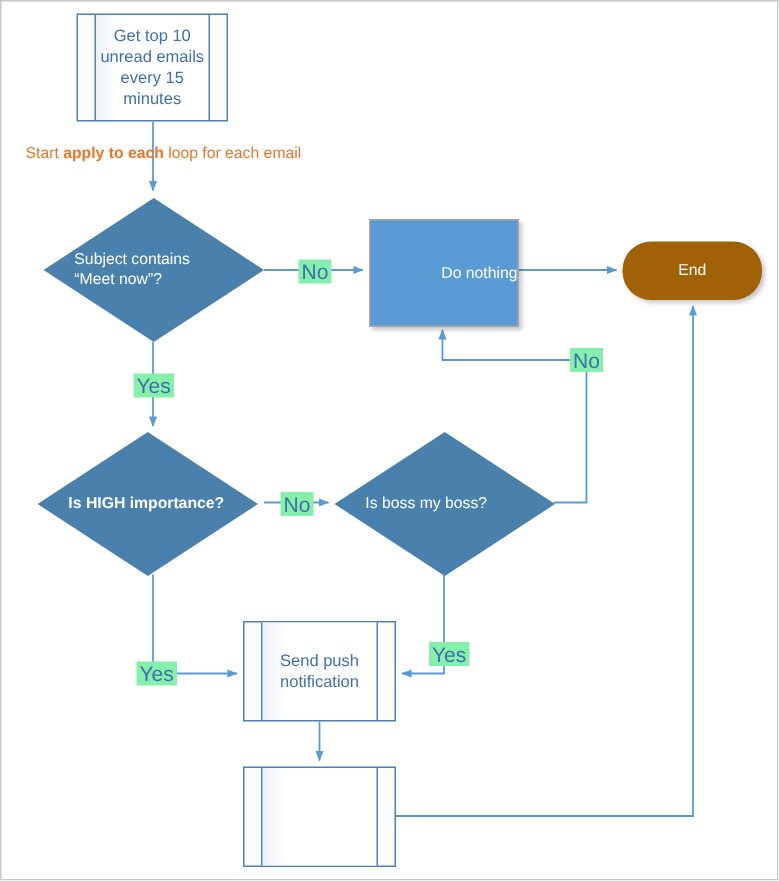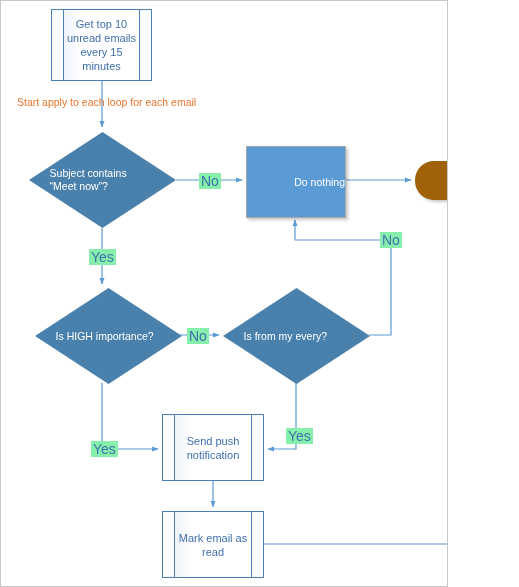--- a/index.html
+++ b/index.html
@@ -1,19 +1,19 @@
 <!DOCTYPE html>
 <html><head>
 <meta charset="utf-8">
 <style>
   html,body{margin:0;padding:0;background:#fff;}
   body{font-family:"Liberation Sans",sans-serif;}
   #canvas{
     position:relative;
-    width:448px;height:587px;
+    width:519px;height:587px;
     background:#ffffff;
     border:1px solid #c8c8c8;
     box-sizing:border-box;
     overflow:hidden;
   }
   #edges{position:absolute;left:0;top:0;width:519px;height:587px;}
   .node{position:absolute;box-sizing:border-box;}
 
   
   .proc{
@@ -68,21 +68,21 @@
 
   
   .elabel{
     position:absolute;font-size:14px;color:#3f6fad;
     background:#86efac;padding:0 2px;white-space:nowrap;
   }
   .startlabel{
     position:absolute;font-size:10.5px;white-space:nowrap;
   }
   .startlabel .w1{color:#e8762c;}
-  .startlabel .w2{color:#e8762c;font-weight:normal;}
+  .startlabel .w2{color:#e8762c;font-weight:bold;}
   .startlabel .w3{color:#e8762c;}
 </style>
 </head>
 <body>
 
 <div id="canvas">
 
   <svg id="edges" viewBox="0 0 519 587" xmlns="http://www.w3.org/2000/svg">
     <defs>
       <marker id="ah" markerWidth="8" markerHeight="8" refX="6.4" refY="3" orient="auto" markerUnits="userSpaceOnUse">
@@ -130,42 +130,41 @@
   </div>
 
   <div class="node solidbox" style="left:245px;top:145px;width:100px;height:72px;">
     <div class="txt">Do nothing</div>
   </div>
 
   <div class="node terminator" style="left:414px;top:160px;width:93px;height:39px;">
     <div class="txt">End</div>
   </div>
 
-  <div class="node diamond" style="left:34px;top:287px;width:147px;height:96px;">
+  <div class="node diamond" style="left:24px;top:287px;width:147px;height:96px;font-weight:bold;">
     <div class="shape"></div>
     <div class="txt">Is HIGH importance?</div>
   </div>
 
   <div class="node diamond" style="left:222px;top:287px;width:147px;height:96px;">
     <div class="shape"></div>
-    <div class="txt">Is from my every?</div>
+    <div class="txt">Is boss my boss?</div>
   </div>
 
   <div class="node proc" style="left:161px;top:413px;width:102px;height:67px;">
     <div class="inner"></div>
     <div class="bar l"></div>
     <div class="bar r"></div>
     <div class="txt">Send push notification</div>
   </div>
 
   <div class="node proc" style="left:161px;top:510px;width:102px;height:67px;">
     <div class="inner"></div>
     <div class="bar l"></div>
     <div class="bar r"></div>
-    <div class="txt">Mark email as read</div>
   </div>
 
   <div class="elabel" style="left:198px;top:172px;">No</div>
   <div class="elabel" style="left:88px;top:248px;">Yes</div>
   <div class="elabel" style="left:186px;top:327px;">No</div>
   <div class="elabel" style="left:379px;top:231px;">No</div>
   <div class="elabel" style="left:90px;top:440px;">Yes</div>
   <div class="elabel" style="left:285px;top:427px;">Yes</div>
 
 </div>

